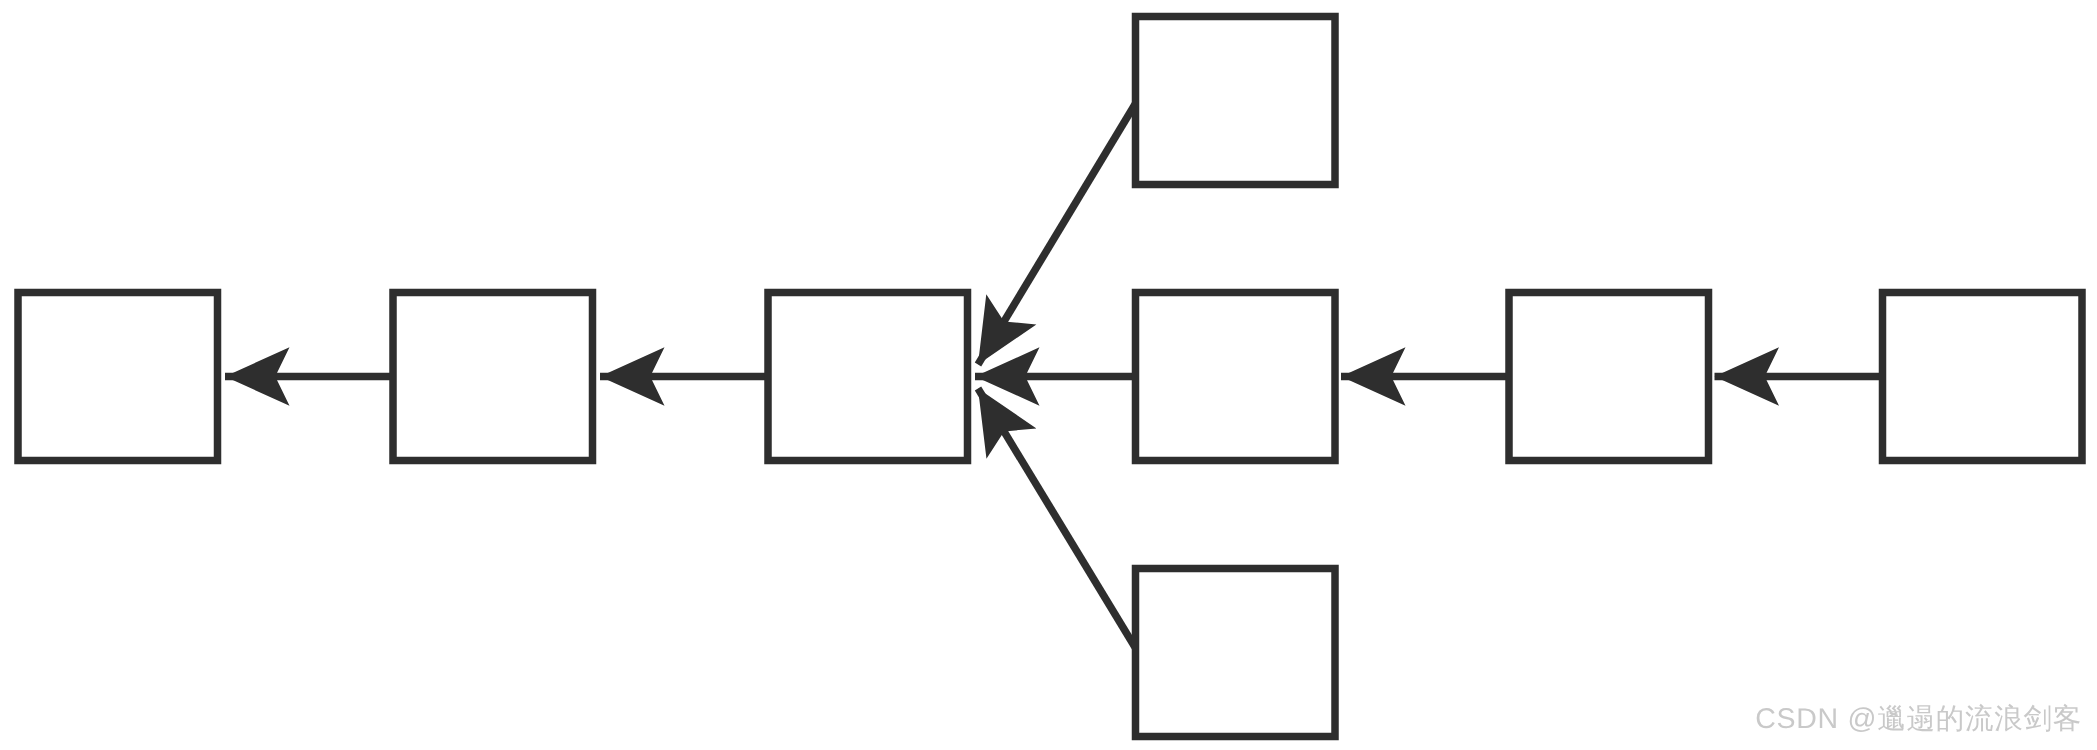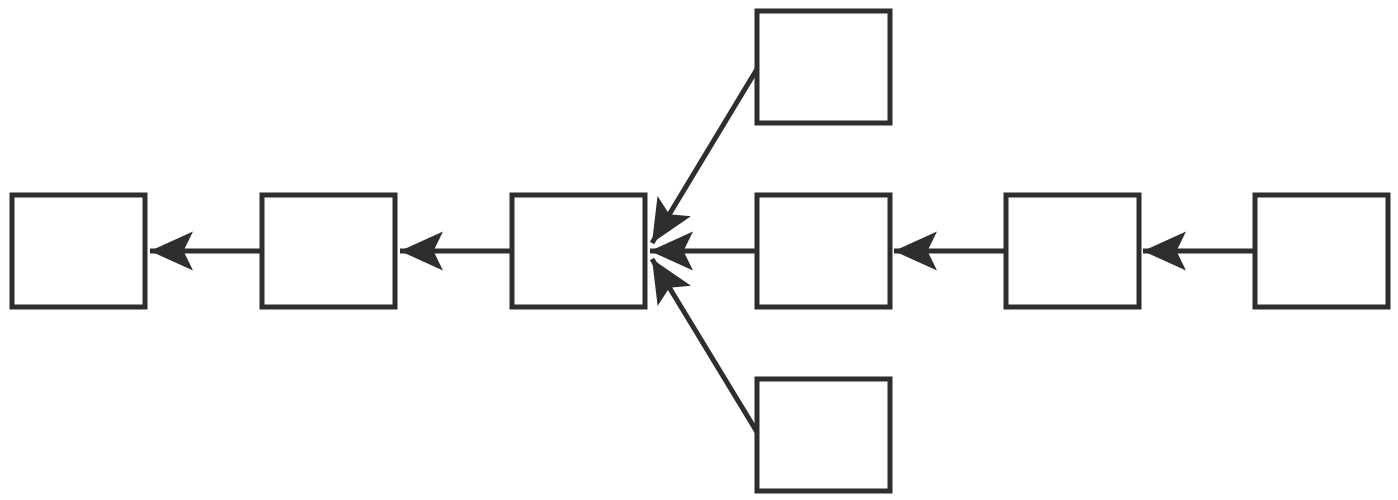--- a/index.html
+++ b/index.html
@@ -92,14 +92,15 @@
       <text x="578" y="257" text-anchor="middle" font-family="Liberation Sans, sans-serif" font-size="16" fill="#2e2e2e"></text>
       <text x="823" y="257" text-anchor="middle" font-family="Liberation Sans, sans-serif" font-size="16" fill="#2e2e2e"></text>
       <text x="1072" y="257" text-anchor="middle" font-family="Liberation Sans, sans-serif" font-size="16" fill="#2e2e2e"></text>
       <text x="1321" y="257" text-anchor="middle" font-family="Liberation Sans, sans-serif" font-size="16" fill="#2e2e2e"></text>
       <text x="823" y="73" text-anchor="middle" font-family="Liberation Sans, sans-serif" font-size="16" fill="#2e2e2e"></text>
       <text x="823" y="441" text-anchor="middle" font-family="Liberation Sans, sans-serif" font-size="16" fill="#2e2e2e"></text>
     </g>
 
   </svg>
 
+  <div class="watermark">CSDN @邋遢的流浪剑客</div>
 
 </div>
 
 </body></html>

